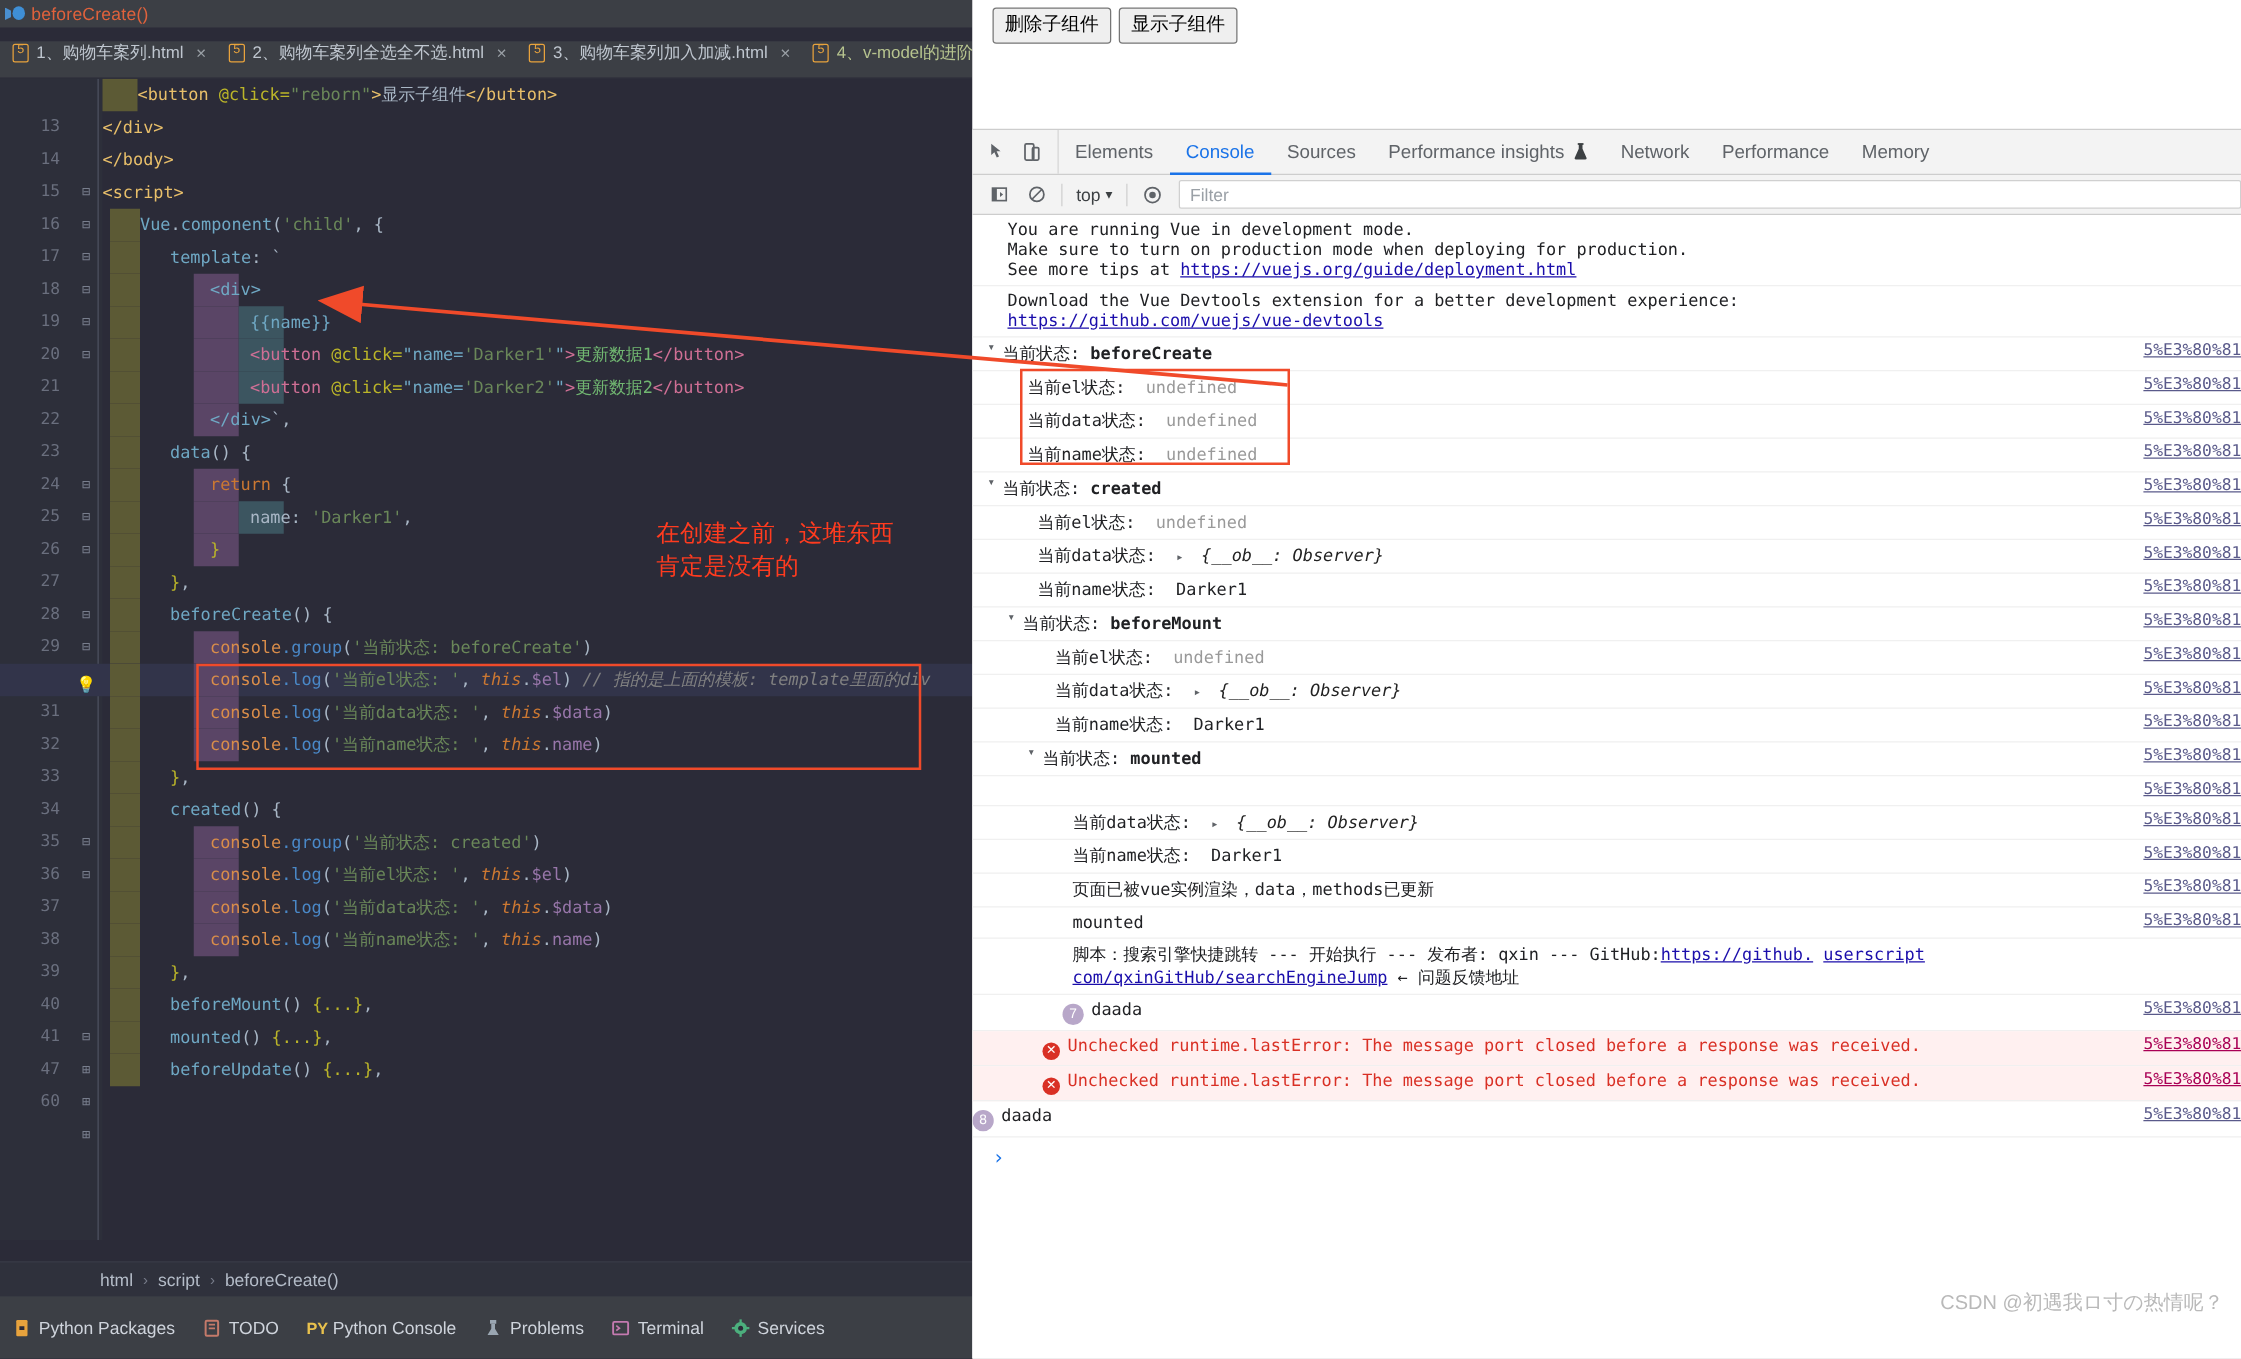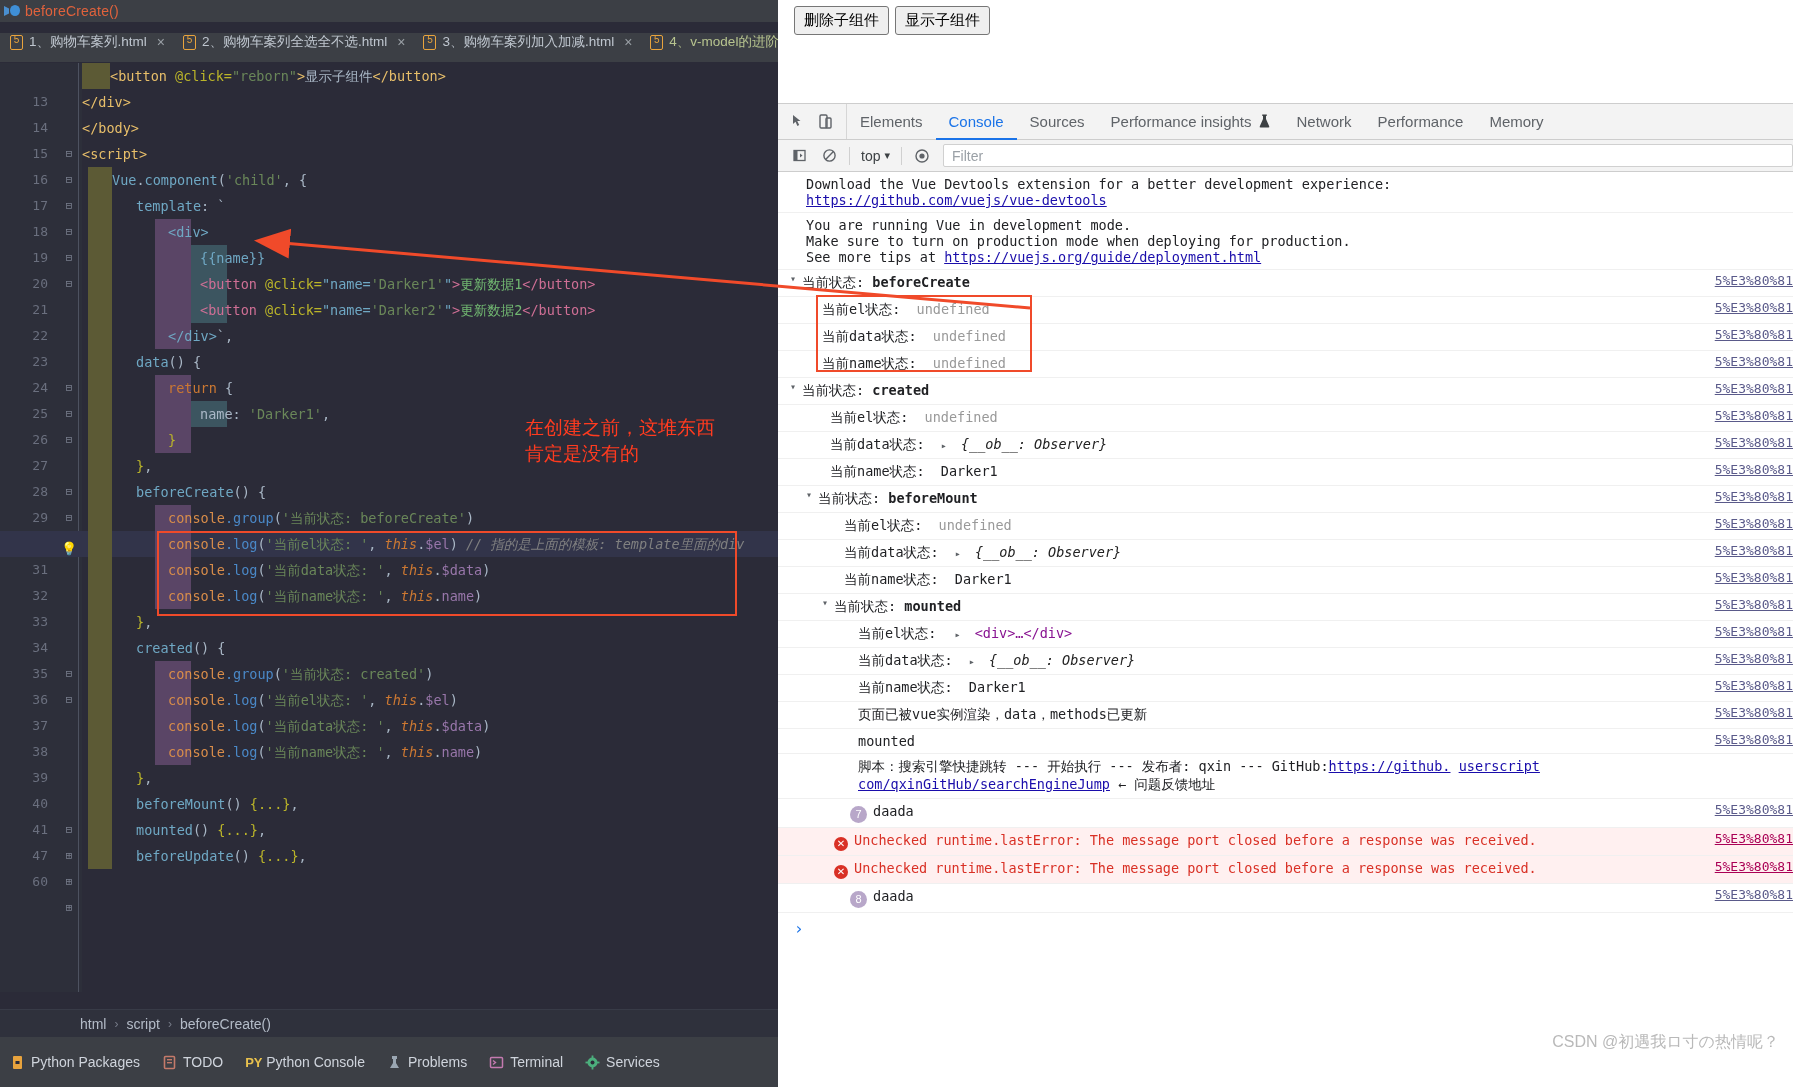--- a/index.html
+++ b/index.html
@@ -587,30 +587,30 @@
         </span>
         <span class="filter-box">
           <span>Filter</span>
         </span>
       </div>
 
       <div class="console">
 
         <div class="cmsg" style="padding-left:28px;">
           <div class="cbody">
-            <span>Download the Vue Devtools extension for a better development experience:</span><br>
-            <span class="lnk">https://github.com/vuejs/vue-devtools</span>
-          </div>
-        </div>
-
-        <div class="cmsg" style="padding-left:28px;">
-          <div class="cbody">
             <span>You are running Vue in development mode.</span><br>
             <span>Make sure to turn on production mode when deploying for production.</span><br>
             <span>See more tips at </span><span class="lnk">https://vuejs.org/guide/deployment.html</span>
+          </div>
+        </div>
+
+        <div class="cmsg" style="padding-left:28px;">
+          <div class="cbody">
+            <span>Download the Vue Devtools extension for a better development experience:</span><br>
+            <span class="lnk">https://github.com/vuejs/vue-devtools</span>
           </div>
         </div>
 
         <div class="cmsg" style="padding-left:12px;">
           <span class="arrow">▾</span>
           <div class="cbody">
             <span class="grp-label">当前状态:</span>
             <span class="grp-title">beforeCreate</span>
           </div>
           <span class="src">5%E3%80%81</span>
@@ -705,25 +705,20 @@
 
         <div class="cmsg" style="padding-left:44px;">
           <span class="arrow">▾</span>
           <div class="cbody">
             <span class="grp-label">当前状态:</span>
             <span class="grp-title">mounted</span>
           </div>
           <span class="src">5%E3%80%81</span>
         </div>
         <div class="cmsg" style="padding-left:80px;">
-          <div class="cbody">
-            <span>当前el状态:</span>
-            <span class="arrow" style="margin-left:10px;">▸</span>
-            <span class="domv">&lt;div&gt;…&lt;/div&gt;</span>
-          </div>
           <span class="src">5%E3%80%81</span>
         </div>
         <div class="cmsg" style="padding-left:80px;">
           <div class="cbody">
             <span>当前data状态:</span>
             <span class="arrow" style="margin-left:8px;">▸</span>
             <span class="objv">{__ob__: Observer}</span>
           </div>
           <span class="src">5%E3%80%81</span>
         </div>
@@ -764,21 +759,21 @@
           <span class="src">5%E3%80%81</span>
         </div>
 
         <div class="cmsg err" style="padding-left:56px;">
           <div class="cbody">
             <span class="errdot">✕</span><span>Unchecked runtime.lastError: The message port closed before a response was received.</span>
           </div>
           <span class="src">5%E3%80%81</span>
         </div>
 
-        <div class="cmsg" style="padding-left:72px;">
+        <div class="cmsg" style="">
           <div class="cbody">
             <span class="cnt">8</span><span>daada</span>
           </div>
           <span class="src">5%E3%80%81</span>
         </div>
 
         <div class="prompt">›</div>
       </div>
 
       <div class="watermark">CSDN @初遇我ロ寸の热情呢？</div>

